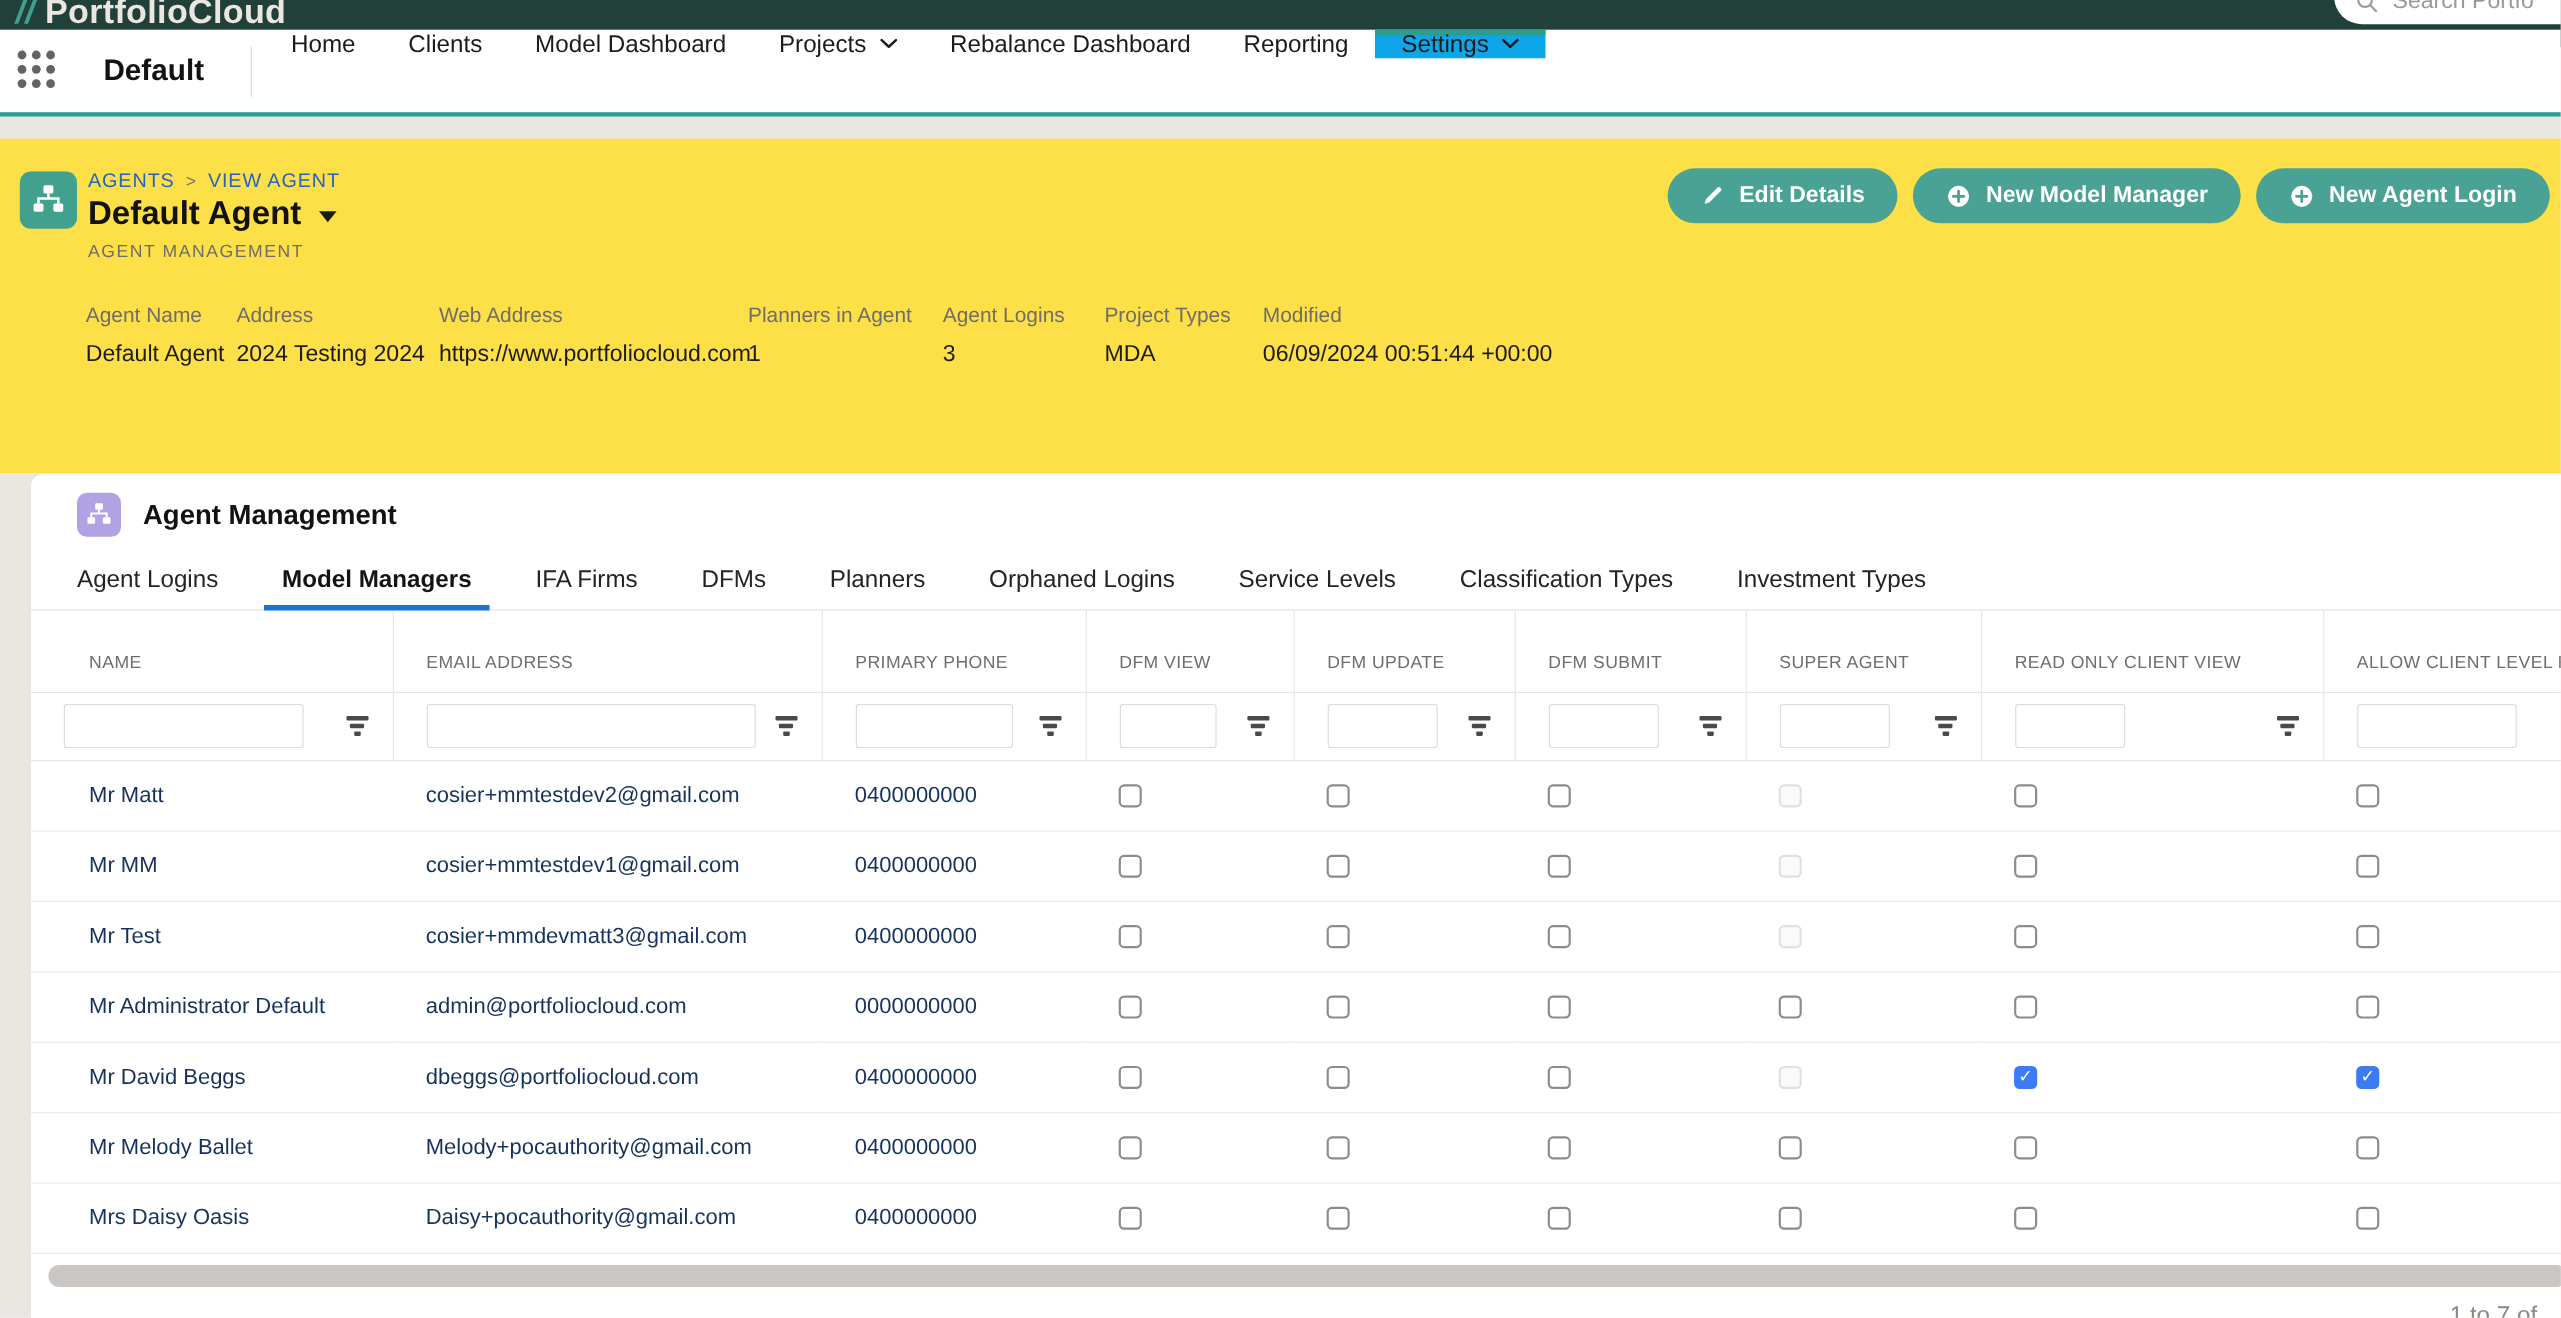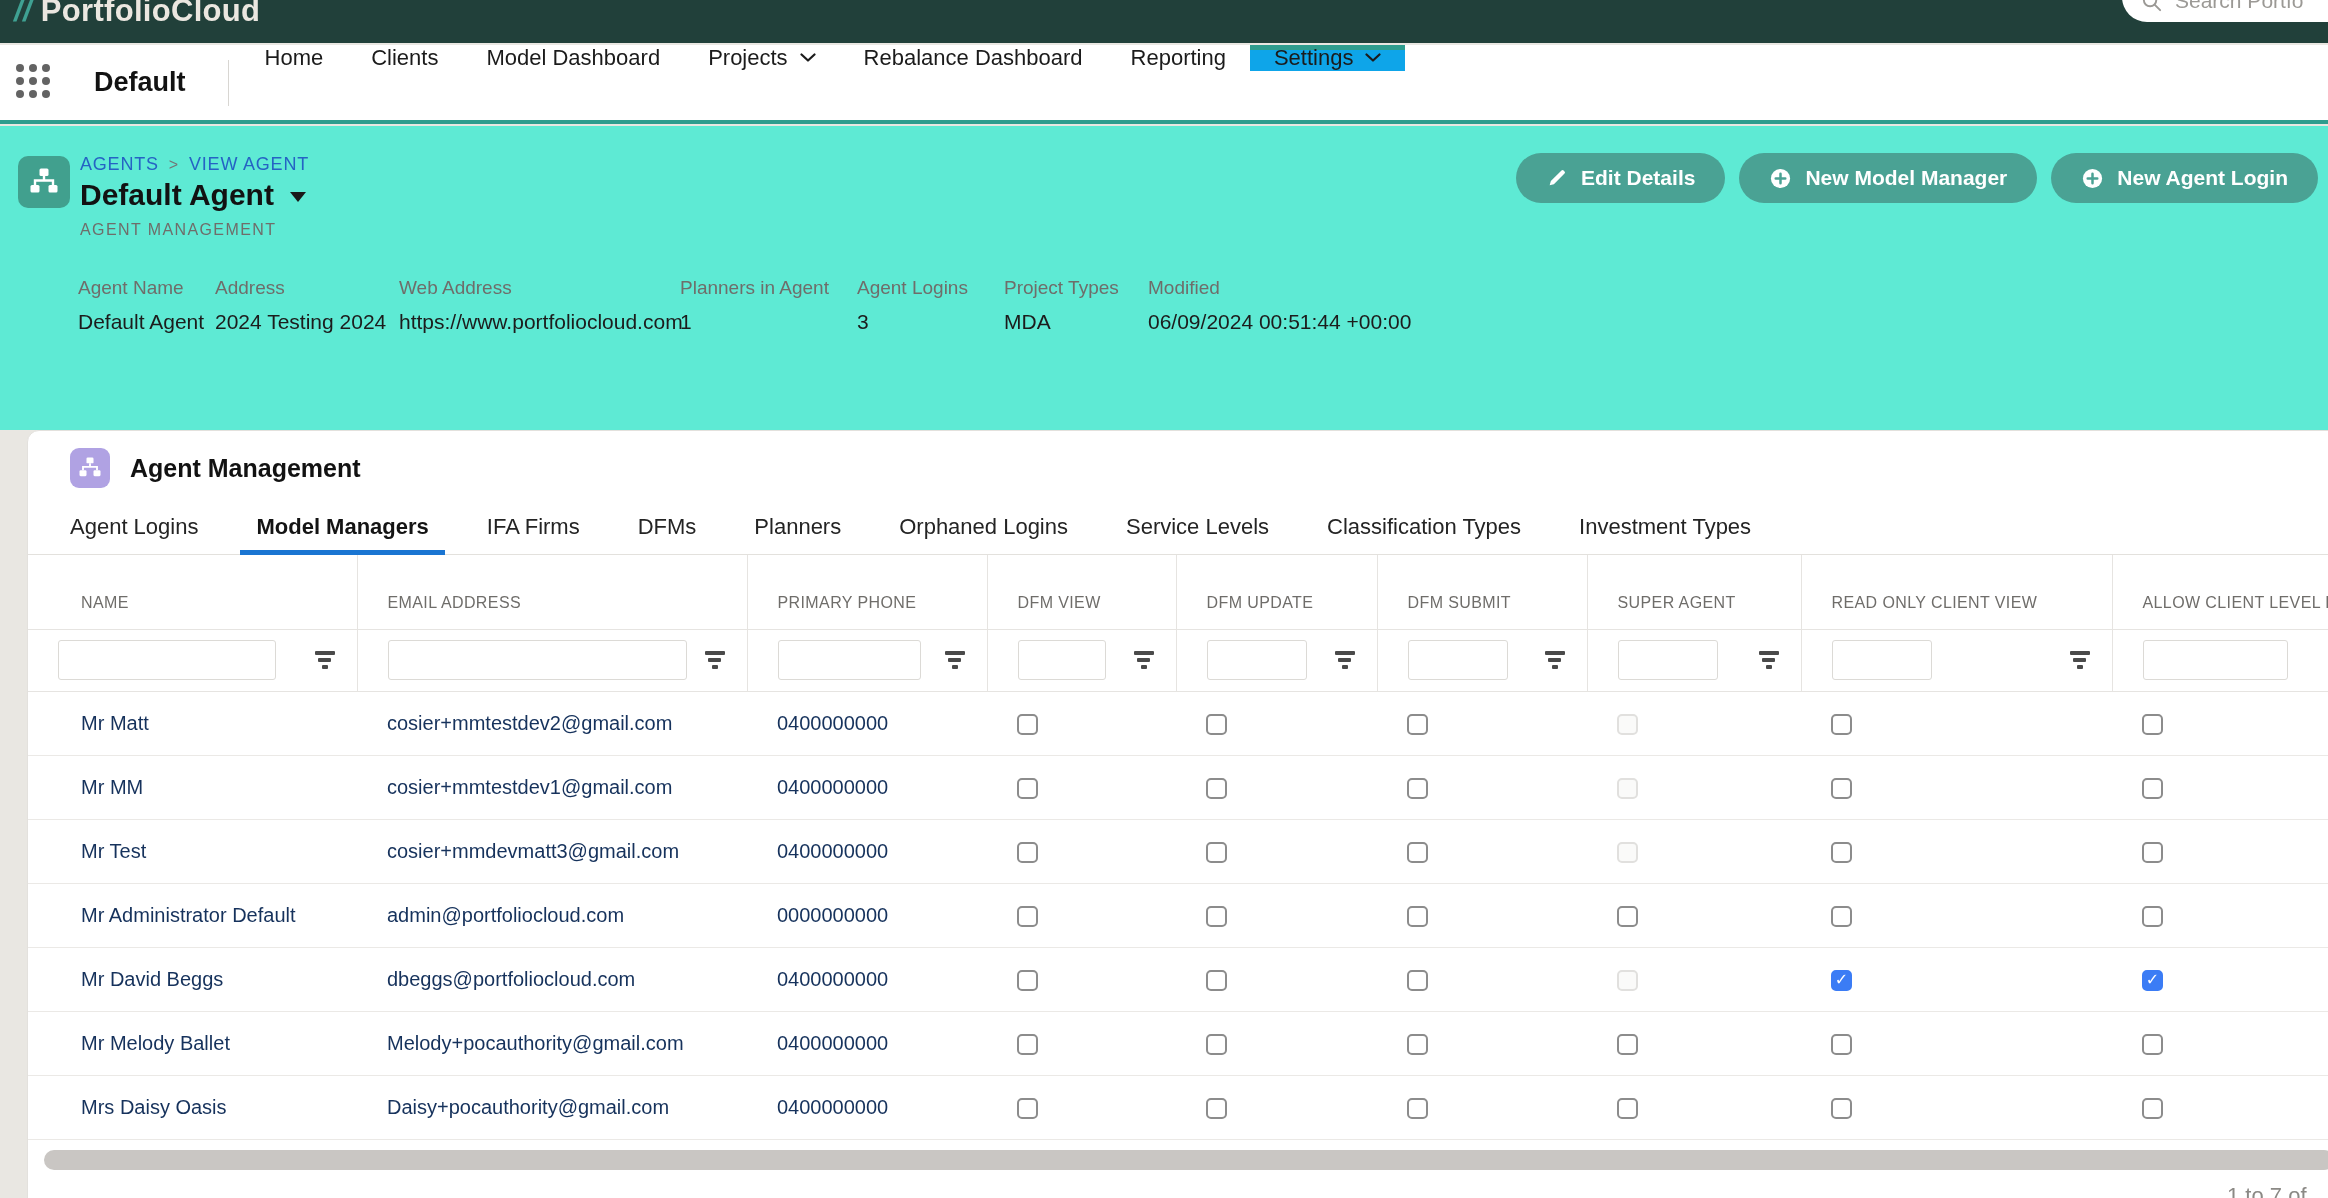--- a/index.html
+++ b/index.html
@@ -26,42 +26,42 @@
   }
   .searchbox svg { flex: 0 0 auto; }
   .searchbox input {
     border: none; outline: none; font-size: 21px; color: #444;
     width: 150px; margin-left: 12px; font-family: inherit; background: transparent;
   }
   .searchbox input::placeholder { color: #9b9995; }
 
   
   .navbar {
-    position: absolute; left: 0; top: 45px; width: 2328px; height: 79px;
+    position: absolute; left: 0; top: 27px; width: 2328px; height: 79px;
     background: #ffffff; border-bottom: 4px solid #2e9d8e;
     display: flex; align-items: stretch;
   }
   .waffle {
     align-self: center; margin-left: 16px; width: 38px; height: 38px;
     display: grid; grid-template-columns: repeat(3, 8px); grid-template-rows: repeat(3, 8px);
     gap: 5px; cursor: pointer;
   }
   .waffle i { background: #636363; border-radius: 50%; }
   .app-name { align-self: center; margin-left: 40px; font-size: 27px; font-weight: 600; color: #121212; }
   .nav-divider { align-self: center; width: 1px; height: 46px; background: #d8d6d2; margin: 0 12px 0 42px; }
   .nav-tabs { display: flex; align-items: flex-start; }
   .nav-tab {
     display: flex; align-items: center; gap: 12px; padding: 0 24px;
     font-size: 22px; color: #1b1b1b; cursor: pointer; white-space: nowrap;
   }
   .nav-tab.active { background: #0ea5e9; box-shadow: inset 0 5px 0 #2e9d8e; }
   .nav-tab.active span { font-weight: 400; }
 
   
-  .pageheader { position: absolute; left: 0; top: 126px; width: 2328px; height: 304px; background: #5eead4; }
+  .pageheader { position: absolute; left: 0; top: 126px; width: 2328px; height: 304px; background: #fde047; }
   .record-icon {
     position: absolute; left: 18px; top: 30px; width: 52px; height: 52px;
     background: #41a08e; border-radius: 10px; display: flex; align-items: center; justify-content: center;
   }
   .record-icon svg { width: 36px; height: 36px; }
   .breadcrumb { position: absolute; left: 80px; top: 28px; font-size: 18px; letter-spacing: 0.8px; }
   .breadcrumb a { color: #2563c4; text-decoration: none; cursor: pointer; }
   .breadcrumb .sep { color: #747474; margin: 0 10px; font-size: 16px; }
   .page-title { position: absolute; left: 80px; top: 52px; font-size: 30px; font-weight: 700; color: #121212; display: flex; align-items: center; }
   .title-caret { display: inline-block; width: 0; height: 0; border-left: 8px solid transparent; border-right: 8px solid transparent; border-top: 10px solid #1a1a1a; margin-left: 16px; margin-top: 4px; cursor: pointer; }

